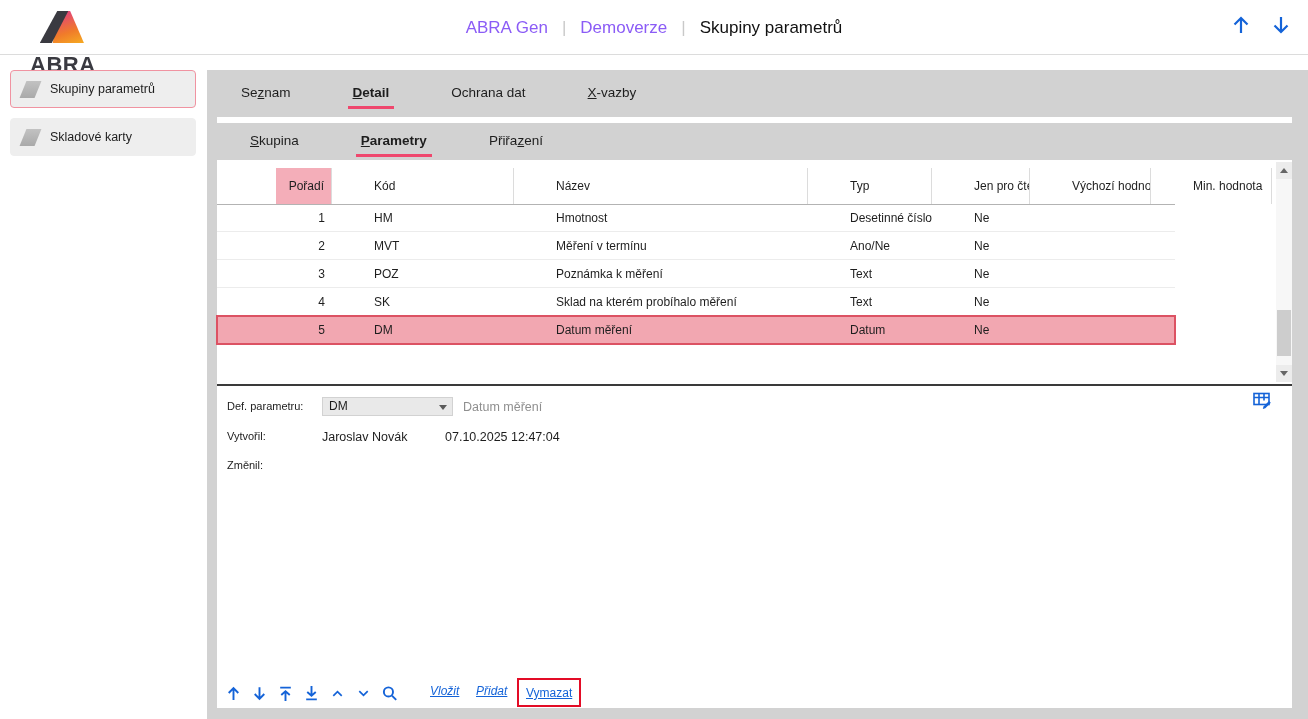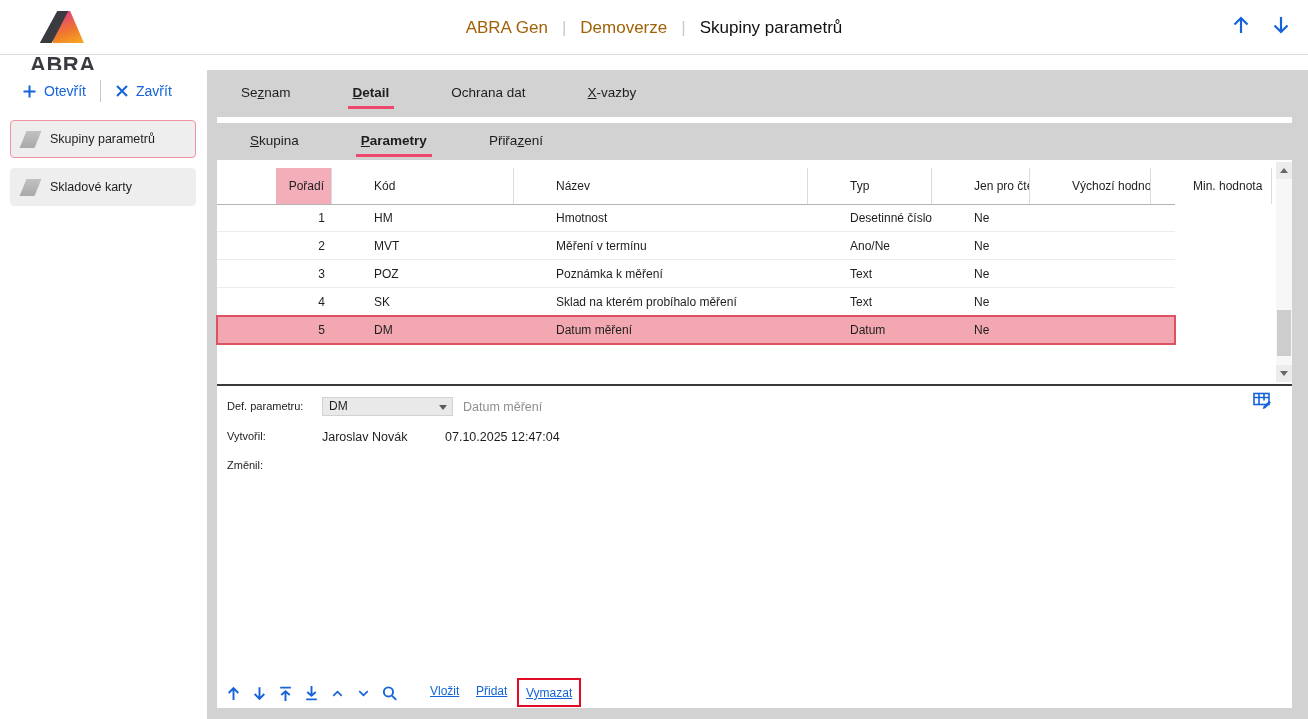--- a/index.html
+++ b/index.html
@@ -13,21 +13,21 @@
   .logo-mark { position:relative; width:46px; height:32px; }
   .logo-mark .grad { position:absolute; inset:0;
     clip-path:polygon(42% 0, 66% 0, 96% 100%, 28% 100%);
     background:linear-gradient(160deg,#e0368c 10%,#f07b2a 65%,#f5a623 95%); }
   .logo-mark .dark { position:absolute; inset:0;
     clip-path:polygon(38% 0, 62% 0, 26% 100%, 0% 100%);
     background:#3a3a41; }
   .logo-text { font-size:22px; font-weight:bold; letter-spacing:.5px; color:#3a3a41; }
   .crumb { position:absolute; left:0; right:0; top:0; height:55px; display:flex;
     align-items:center; justify-content:center; gap:14px; font-size:17px; pointer-events:none; }
-  .crumb .dim { color:#a16207; }
+  .crumb .dim { color:#8b5cf6; }
   .crumb .sep { color:#c9c9c9; font-weight:300; }
   .crumb .cur { color:#111; }
   .nav-arrows { position:absolute; right:16px; top:14px; display:flex; gap:18px; }
   .nav-arrows svg { display:block; cursor:pointer; }
 
   
   .sidebar { position:absolute; left:0; top:70px; width:207px; bottom:0; background:#fff; }
   .side-actions { display:flex; align-items:center; gap:10px; margin:10px 0 18px 22px;
     font-size:14px; color:#1463d8; }
   .side-btn { display:flex; align-items:center; gap:7px; cursor:pointer; }
@@ -88,21 +88,21 @@
     border:1px solid #d2d2d2; font-size:12px; line-height:17px; padding-left:6px; cursor:pointer; }
   .dropdown .dd-arrow { position:absolute; right:5px; top:7px; width:0; height:0;
     border-left:4px solid transparent; border-right:4px solid transparent; border-top:5px solid #5a5a5a; }
   .frm-desc { position:absolute; left:246px; top:240px; font-size:12.5px; color:#8f8f8f; }
   .frm-val { position:absolute; font-size:12.5px; color:#1e1e1e; }
   .gridedit-icon { position:absolute; left:1035px; top:230px; cursor:pointer; }
 
   
   .btoolbar { position:absolute; left:7px; top:520px; height:26px; display:flex; align-items:center; gap:8px; }
   .tb-ic { width:18px; height:18px; display:flex; align-items:center; justify-content:center; cursor:pointer; }
-  .tb-link { position:absolute; top:524px; font-size:12px; color:#1463d8; text-decoration:underline; cursor:pointer; }
+  .tb-link { position:absolute; top:524px; font-size:12px; color:#1463d8; text-decoration:underline; cursor:pointer;font-style:italic; }
   .lnk-vlozit { left:213px; } .lnk-pridat { left:259px; }
   .lnk-box { position:absolute; left:300px; top:518px; border:2px solid #e30c26; padding:3px 7px 4px 7px; }
   .lnk-box .tb-link2 { font-size:12px; color:#1463d8; text-decoration:underline; cursor:pointer; }
 </style>
 </head>
 <body>
 
 <div class="top-header">
   <div class="logo">
     <div class="logo-mark">
@@ -122,35 +122,20 @@
     <svg width="22" height="22" viewBox="0 0 22 22" fill="none" stroke="#1463d8" stroke-width="2.2">
         <path d="M11 19V4M4.5 10.5 11 4l6.5 6.5"></path>
       </svg>
     <svg width="22" height="22" viewBox="0 0 22 22" fill="none" stroke="#1463d8" stroke-width="2.2">
         <path d="M11 3v15M4.5 11.5 11 18l6.5-6.5"></path>
       </svg>
   </div>
 </div>
 
 <div class="sidebar">
-  <div class="side-actions">
-    <div class="side-btn">
-      <svg width="15" height="15" viewBox="0 0 15 15" fill="none" stroke="#1463d8" stroke-width="2">
-          <path d="M7.5 1.5v12M1.5 7.5h12"></path>
-        </svg>
-      <span>Otevřít</span>
-    </div>
-    <div class="side-divider"></div>
-    <div class="side-btn">
-      <svg width="14" height="14" viewBox="0 0 14 14" fill="none" stroke="#1463d8" stroke-width="2">
-          <path d="M2 2l10 10M12 2 2 12"></path>
-        </svg>
-      <span>Zavřít</span>
-    </div>
-  </div>
   <div class="side-item selected">
     <div class="pgram"></div>
     <span>Skupiny parametrů</span>
   </div>
   <div class="side-item">
     <div class="pgram"></div>
     <span>Skladové karty</span>
   </div>
 </div>
 

